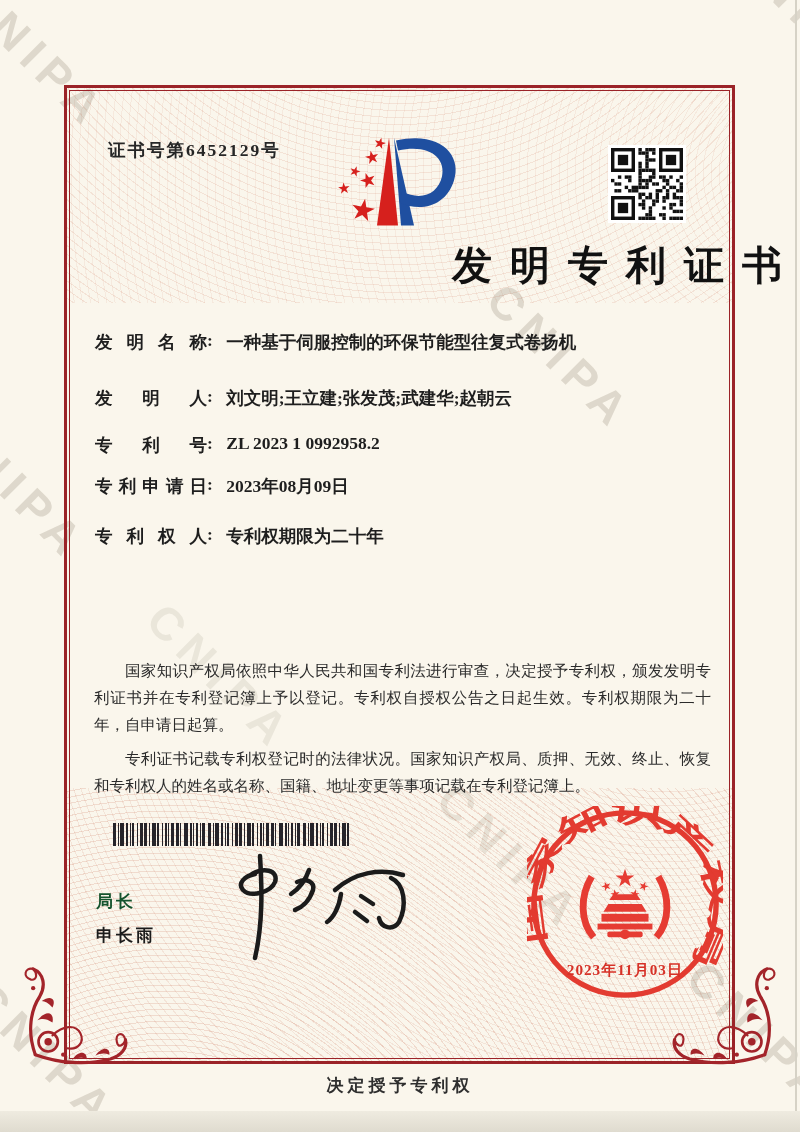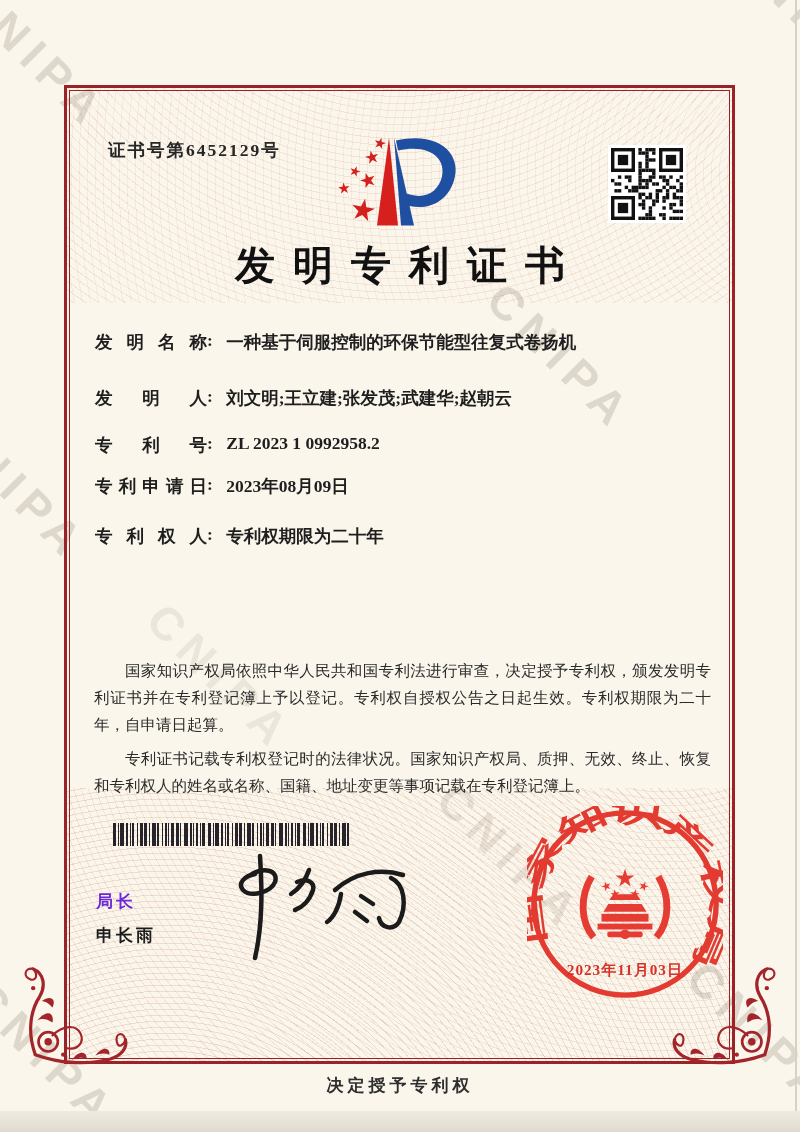--- a/index.html
+++ b/index.html
@@ -50,39 +50,39 @@
   
   .ornament{position:absolute; width:118px; height:118px;}
   .ornament.bl{left:16px; top:956px;}
   .ornament.br{left:666px; top:956px; transform:scaleX(-1);}
   
   .cert-no{position:absolute; left:108px; top:138px; font-size:17.5px; letter-spacing:2px; color:#262626; font-weight:600;}
   .logo{position:absolute; left:330px; top:129px; width:140px; height:108px;}
   .qr{position:absolute; left:608px; top:145px; width:78px; height:78px; background:#fff; padding:3px; box-sizing:border-box;}
   .title{
     position:absolute; left:0; top:238px; width:100%;
-    text-align:center; font-size:40px; font-weight:bold;
+    text-align:right; font-size:40px; font-weight:bold;
     letter-spacing:18px; text-indent:18px; color:#111;
   }
   
   .frow{position:absolute; left:95px; width:632px; height:24px; font-size:17.5px; font-weight:600; color:#1e1e1e; white-space:nowrap;}
   .flabel{display:inline-block; width:112px; text-align:justify; text-align-last:justify; vertical-align:top;}
   .fcolon{display:inline-block; vertical-align:top;}
   .fvalue{display:inline-block; margin-left:9px; vertical-align:top;}
   .grant2{position:absolute; left:305px; top:0; white-space:nowrap;}
   
   .bodytext{position:absolute; left:94px; top:657px; width:617px;
     font-size:15.5px; font-weight:400; line-height:27px; color:#2b2b2b;
     text-align:justify;}
   .bodytext p{margin:0 0 7px 0; text-indent:2em;}
   
   .barcode{position:absolute; left:113px; top:823px; width:242px; height:23px; white-space:nowrap; overflow:hidden;}
   .barcode i{display:inline-block; height:100%; background:#26242a; vertical-align:top;}
   
-  .director-title{position:absolute; left:96px; top:890px; font-family:Liberation Sans, sans-serif; font-weight:bold; font-size:17px; letter-spacing:3px; color:#6d28d9;}
+  .director-title{position:absolute; left:96px; top:890px; font-family:Liberation Sans, sans-serif; font-weight:bold; font-size:17px; letter-spacing:3px; color:#14532d;}
   .director-name{position:absolute; left:96px; top:924px; font-family:"Liberation Sans","DejaVu Sans",sans-serif; font-weight:bold; font-size:17px; letter-spacing:3px; color:#1c1c1c;}
   .signature{position:absolute; left:205px; top:848px; width:228px; height:122px;}
   
   .seal{position:absolute; left:527px; top:806px; width:196px; height:196px; opacity:.95;}
   
   .page-no{position:absolute; left:0; top:1031px; width:100%; text-align:center; font-size:14.5px; font-weight:600; color:#2a2a2a;}
   .cont-note{position:absolute; left:0; top:1074px; width:100%; text-align:center; font-size:17px; font-weight:bold; letter-spacing:4px; color:#2e2e2e;}
   
   .edge-right{position:absolute; left:795px; top:0; width:2px; height:1132px; background:#d6d2c6;}
   .edge-bottom{position:absolute; left:0; top:1111px; width:800px; height:21px;

